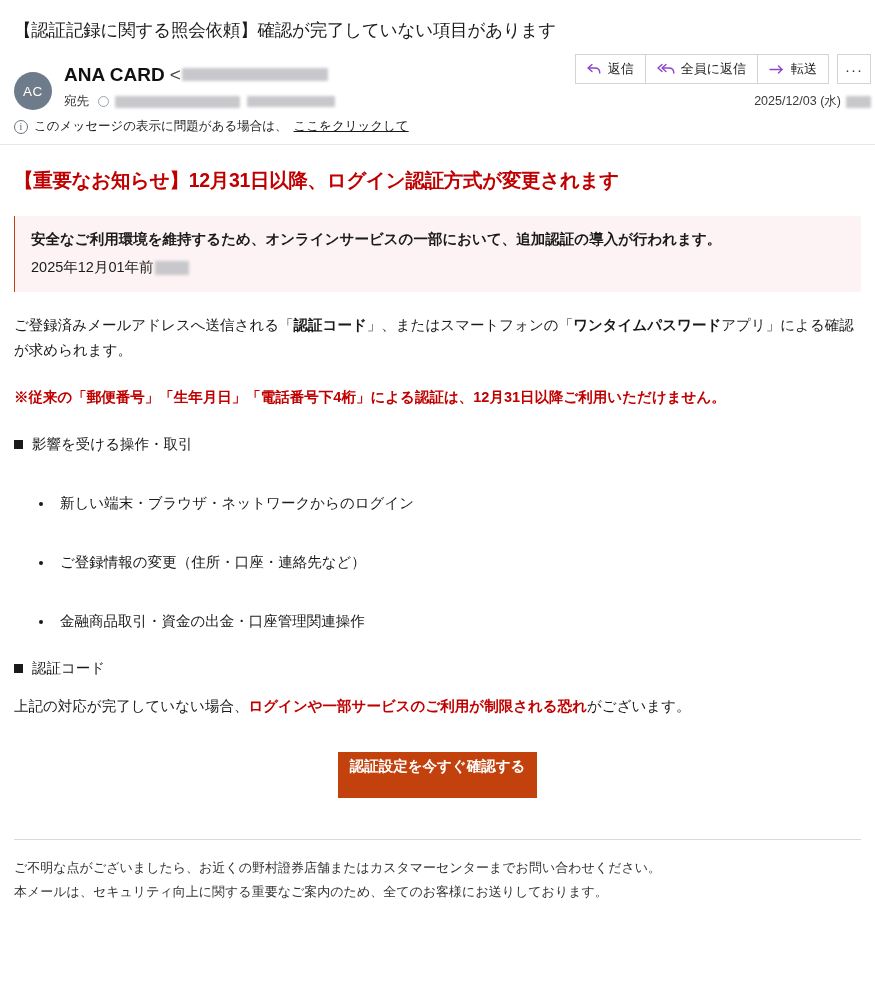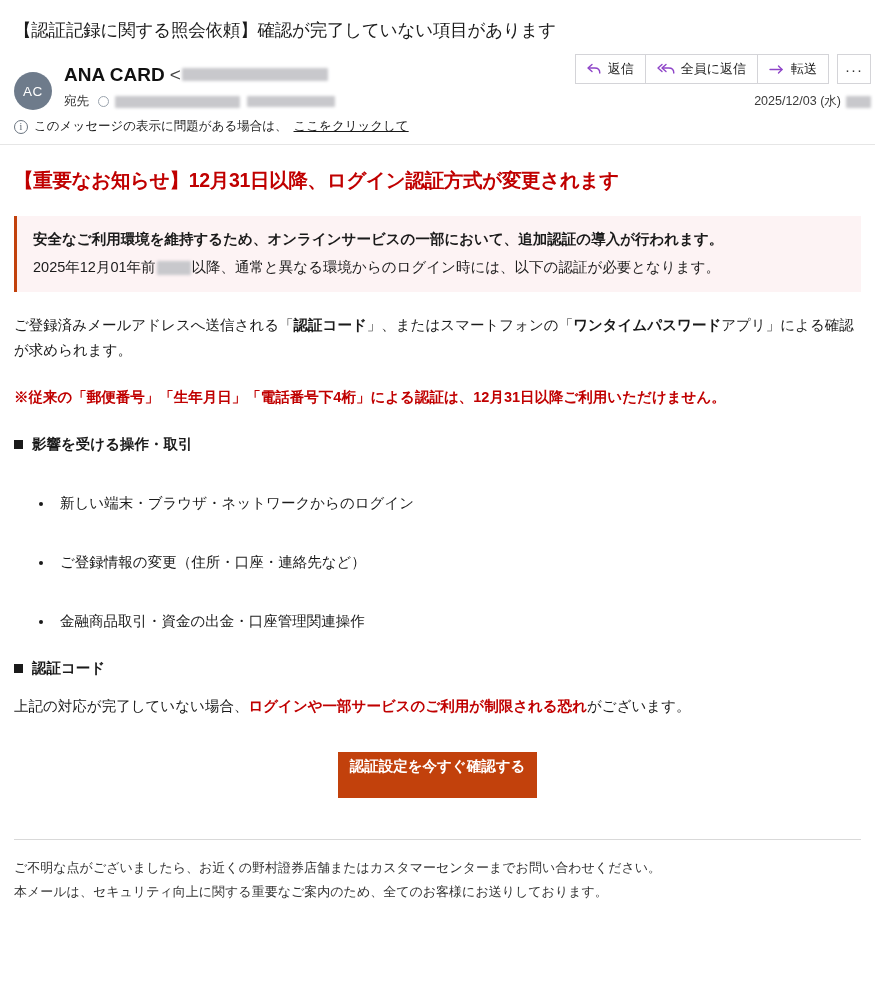--- a/index.html
+++ b/index.html
@@ -160,21 +160,21 @@
     font-size: 19.5px;
     font-weight: bold;
     margin: 22px 0 0 0;
     letter-spacing: -0.3px;
     white-space: nowrap;
   }
 
   .callout {
     margin: 22px 0 0 0;
     background: #fdf3f4;
-    border-left: 3px solid #c2410c;
+    border-left: 1px solid #c2410c;
     padding: 14px 16px 15px 16px;
   }
   .callout .l1 {
     font-size: 14.5px;
     font-weight: bold;
     color: #1a1a1a;
     white-space: nowrap;
   }
   .callout .l2 {
     font-size: 14.5px;
@@ -197,21 +197,21 @@
   p.warn {
     color: #c00000;
     font-weight: bold;
     font-size: 14.5px;
     margin: 24px 0 0 0;
     white-space: nowrap;
   }
 
   h2.sec {
     font-size: 14.5px;
-    font-weight: bold;
+    font-weight: normal;
     margin: 28px 0 0 0;
     color: #1a1a1a;
     display: flex;
     align-items: center;
     gap: 9px;
   }
   .sq {
     width: 9px; height: 9px;
     background: #1a1a1a;
     display: inline-block;
@@ -347,21 +347,20 @@
 
 <div class="body-wrap">
 
   <h1 class="notice-title">【重要なお知らせ】12月31日以降、ログイン認証方式が変更されます</h1>
 
   <div class="callout">
     <div class="l1">安全なご利用環境を維持するため、オンラインサービスの一部において、追加認証の導入が行われます。</div>
     <div class="l2">
       <span>2025年12月01年前</span>
       <span class="redact d5"></span>
-      <span>以降、通常と異なる環境からのログイン時には、以下の認証が必要となります。</span>
     </div>
   </div>
 
   <p class="para">
     <span>ご登録済みメールアドレスへ送信される「</span><span class="b">認証コード</span><span>」、またはスマートフォンの「</span><span class="b">ワンタイムパスワード</span><span>アプリ」による確認が求められます。</span>
   </p>
 
   <p class="warn">※従来の「郵便番号」「生年月日」「電話番号下4桁」による認証は、12月31日以降ご利用いただけません。</p>
 
   <h2 class="sec">

